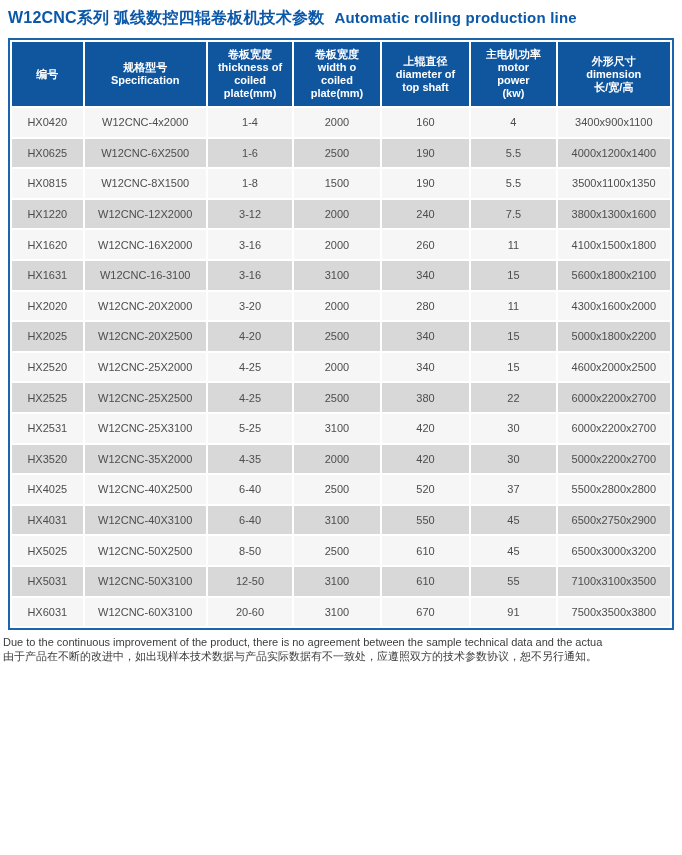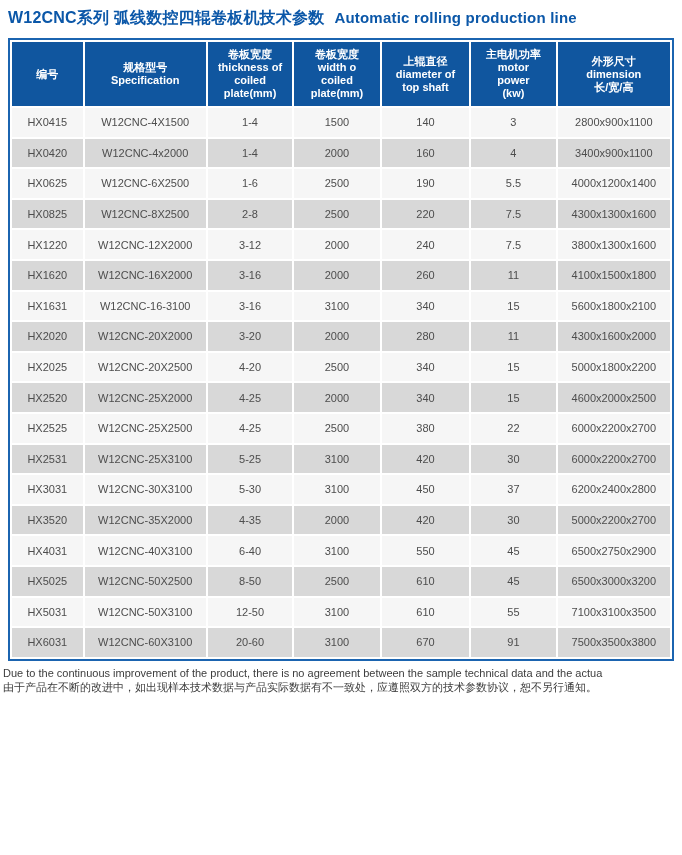--- a/index.html
+++ b/index.html
@@ -122,54 +122,45 @@
             </th>
             <th>
               <div>外形尺寸</div>
               <div>dimension</div>
               <div>长/宽/高</div>
             </th>
           </tr>
       </thead>
       <tbody id="table-body">
           <tr>
-            <td>HX0415</td>
-            <td>W12CNC-4X1500</td>
-            <td>1-4</td>
-            <td>1500</td>
-            <td>140</td>
-            <td>3</td>
-            <td>2800x900x1100</td>
-          </tr>
-          <tr>
             <td>HX0420</td>
             <td>W12CNC-4x2000</td>
             <td>1-4</td>
             <td>2000</td>
             <td>160</td>
             <td>4</td>
             <td>3400x900x1100</td>
           </tr>
           <tr>
             <td>HX0625</td>
             <td>W12CNC-6X2500</td>
             <td>1-6</td>
             <td>2500</td>
             <td>190</td>
             <td>5.5</td>
             <td>4000x1200x1400</td>
           </tr>
           <tr>
-            <td>HX0825</td>
-            <td>W12CNC-8X2500</td>
-            <td>2-8</td>
-            <td>2500</td>
-            <td>220</td>
-            <td>7.5</td>
-            <td>4300x1300x1600</td>
+            <td>HX0815</td>
+            <td>W12CNC-8X1500</td>
+            <td>1-8</td>
+            <td>1500</td>
+            <td>190</td>
+            <td>5.5</td>
+            <td>3500x1100x1350</td>
           </tr>
           <tr>
             <td>HX1220</td>
             <td>W12CNC-12X2000</td>
             <td>3-12</td>
             <td>2000</td>
             <td>240</td>
             <td>7.5</td>
             <td>3800x1300x1600</td>
           </tr>
@@ -230,36 +221,36 @@
           <tr>
             <td>HX2531</td>
             <td>W12CNC-25X3100</td>
             <td>5-25</td>
             <td>3100</td>
             <td>420</td>
             <td>30</td>
             <td>6000x2200x2700</td>
           </tr>
           <tr>
-            <td>HX3031</td>
-            <td>W12CNC-30X3100</td>
-            <td>5-30</td>
-            <td>3100</td>
-            <td>450</td>
-            <td>37</td>
-            <td>6200x2400x2800</td>
-          </tr>
-          <tr>
             <td>HX3520</td>
             <td>W12CNC-35X2000</td>
             <td>4-35</td>
             <td>2000</td>
             <td>420</td>
             <td>30</td>
             <td>5000x2200x2700</td>
+          </tr>
+          <tr>
+            <td>HX4025</td>
+            <td>W12CNC-40X2500</td>
+            <td>6-40</td>
+            <td>2500</td>
+            <td>520</td>
+            <td>37</td>
+            <td>5500x2800x2800</td>
           </tr>
           <tr>
             <td>HX4031</td>
             <td>W12CNC-40X3100</td>
             <td>6-40</td>
             <td>3100</td>
             <td>550</td>
             <td>45</td>
             <td>6500x2750x2900</td>
           </tr>

